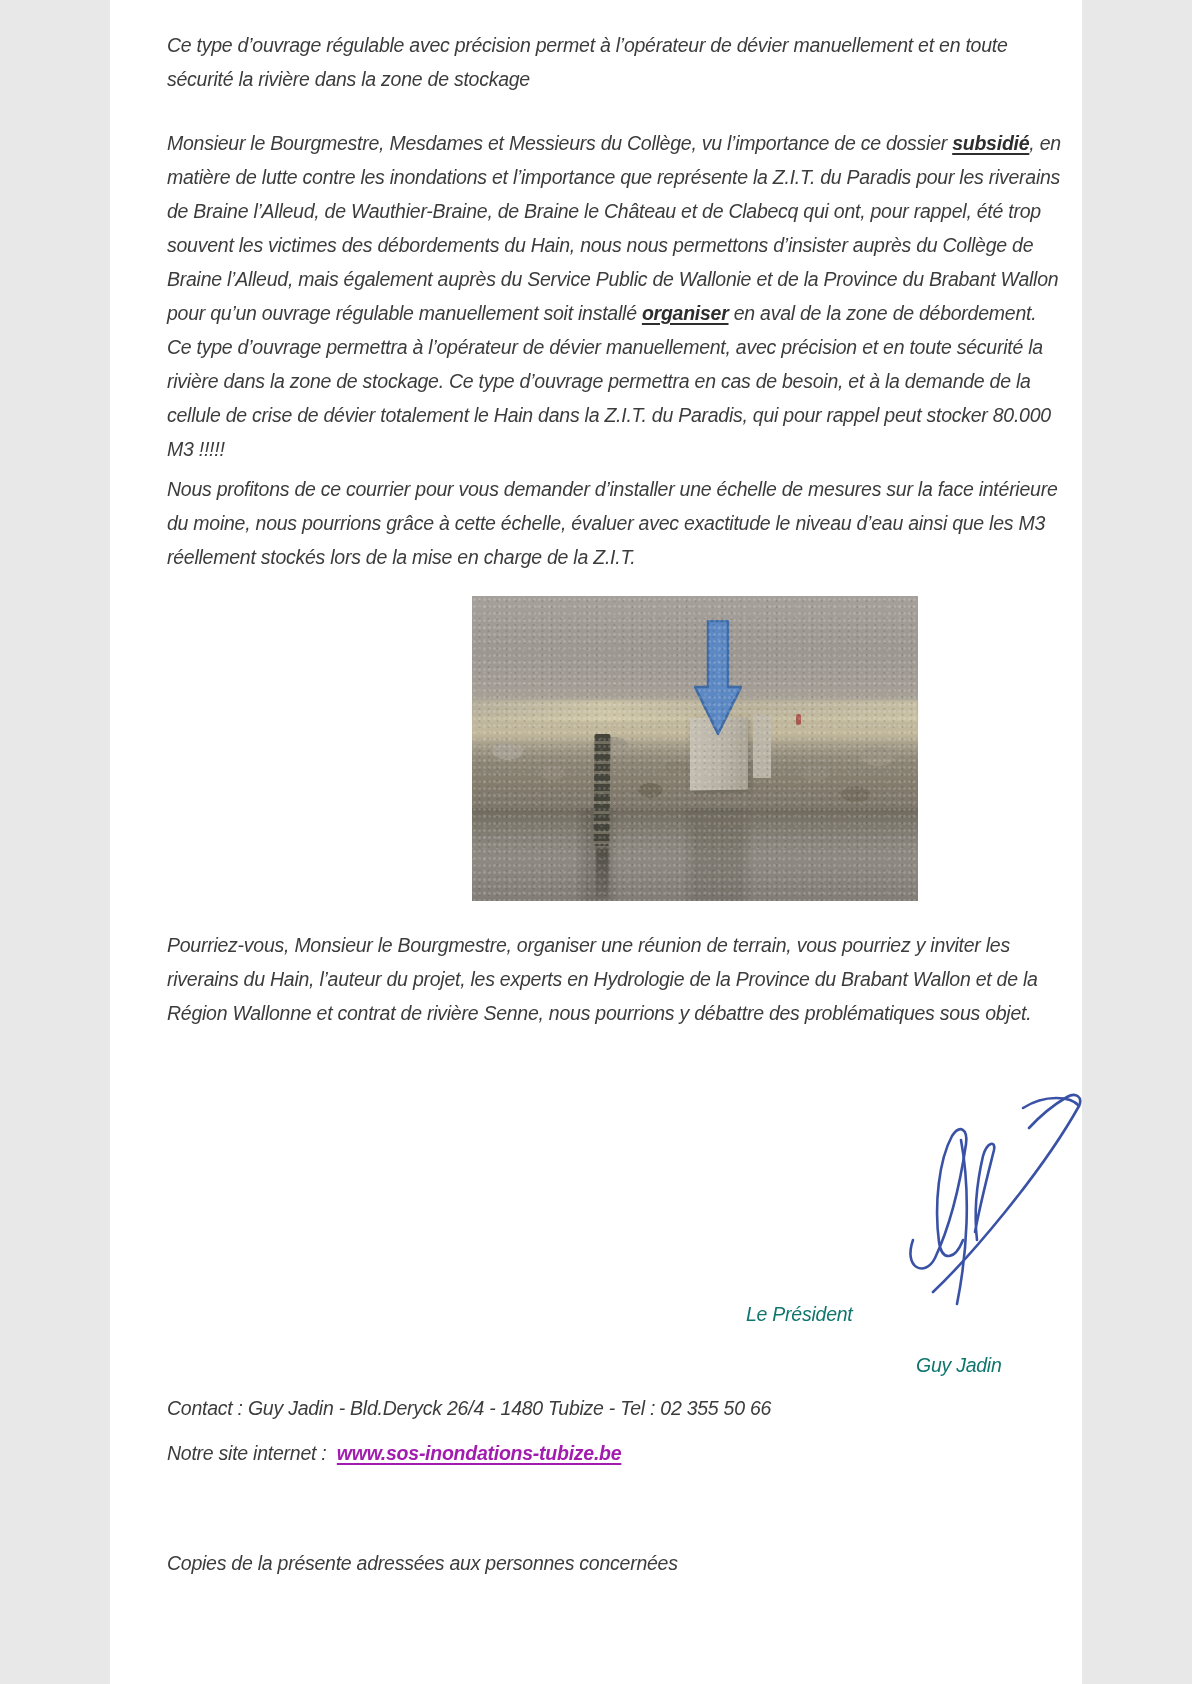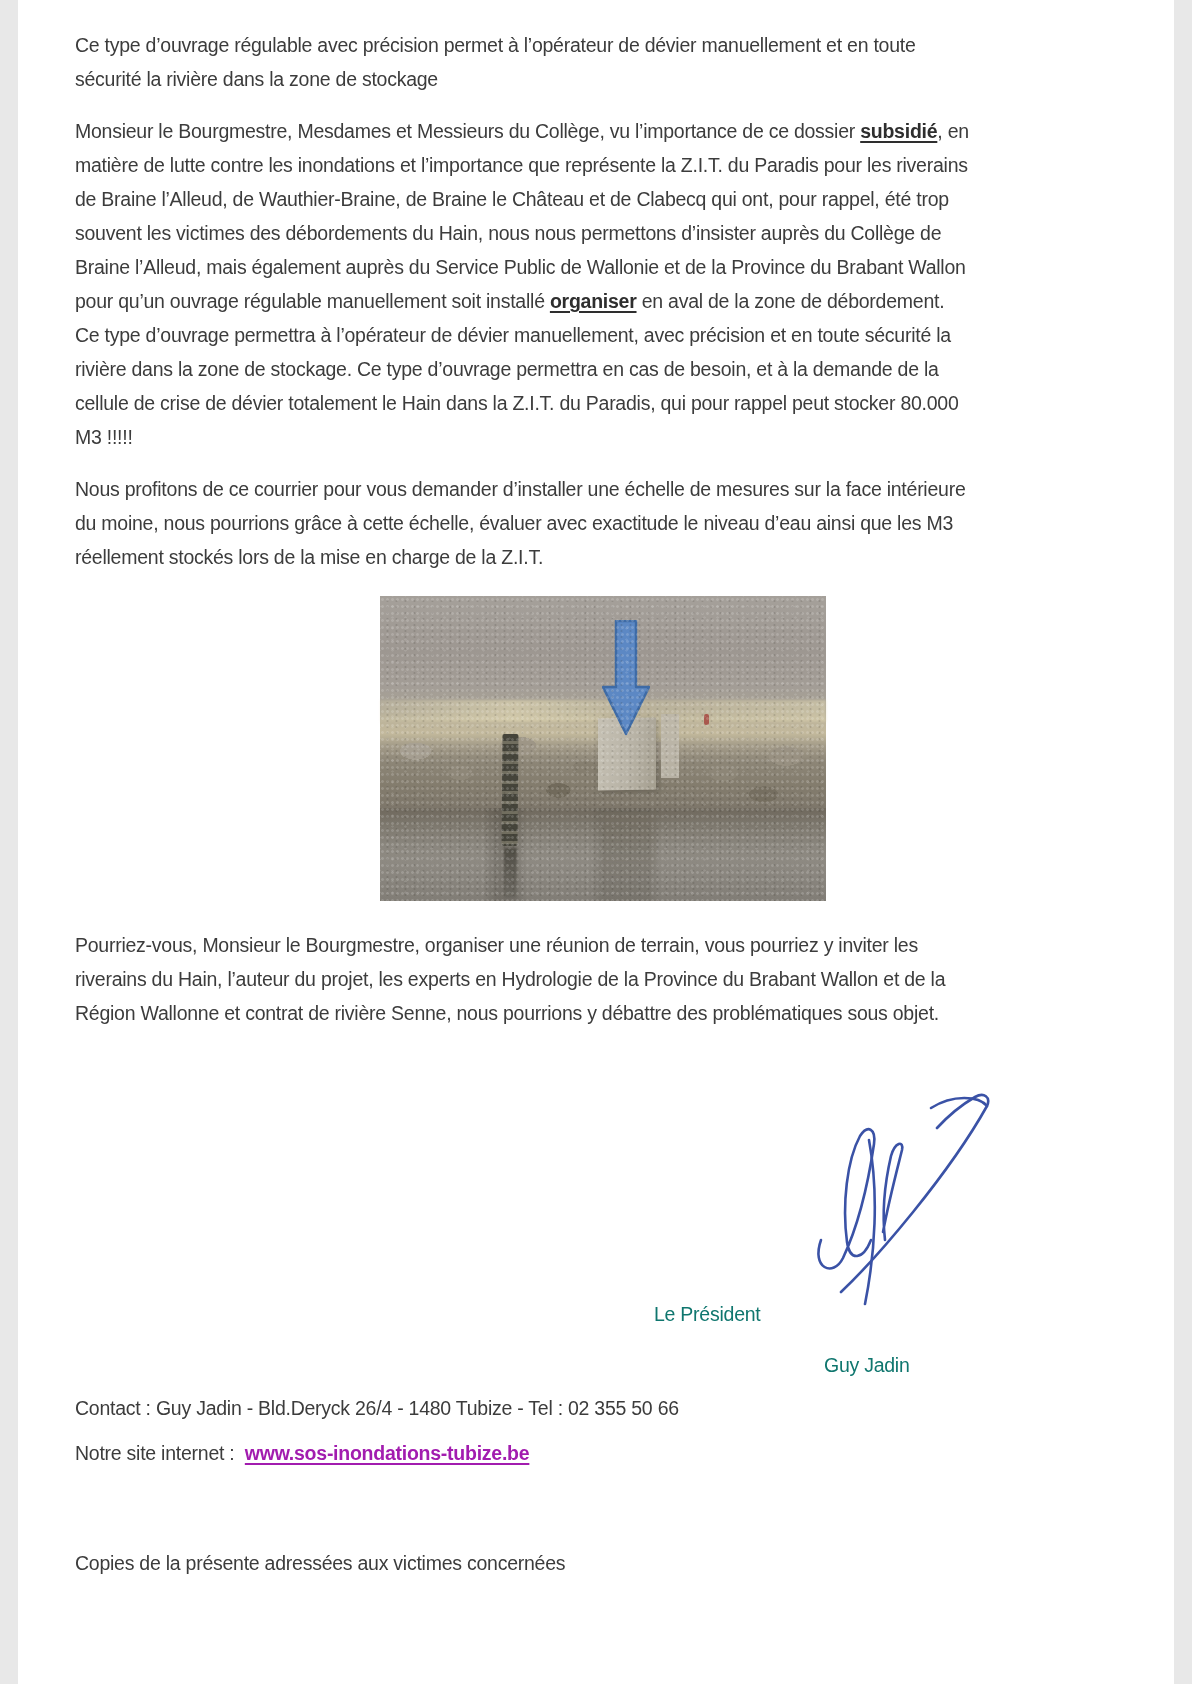--- a/index.html
+++ b/index.html
@@ -1,24 +1,25 @@
 <!DOCTYPE html>
 <html><head>
 <meta charset="utf-8">
 <style>
   html, body { margin: 0; padding: 0; background: #e8e8e8; }
   .page {
     position: relative;
-    width: 1156px;
+    width: 972px;
     height: 1684px;
     margin: 0 auto;
     background: #ffffff;
     font-family: "Liberation Sans", "DejaVu Sans", sans-serif;
     color: #3c3c3c;
     overflow: hidden;
+    font-style: italic;
   }
   .para {
     position: absolute;
     left: 57px;
     width: 1000px;
     font-size: 19.5px;
     line-height: 34px;
     letter-spacing: -0.25px;
     white-space: pre-wrap;
     margin: 0;
@@ -147,21 +148,21 @@
   .copies-line { top: 1546px; }
 </style>
 </head>
 <body>
 
 <div class="page">
 
   <p class="para" style="top:28px">Ce type d’ouvrage régulable avec précision permet à l’opérateur de dévier manuellement et en toute
 sécurité la rivière dans la zone de stockage</p>
 
-  <p class="para" style="top:114px"><span>Monsieur le Bourgmestre, Mesdames et Messieurs du Collège, vu l’importance de ce dossier </span><span class="bu">subsidié</span><span>, en
+  <p class="para" style="top:126px"><span>Monsieur le Bourgmestre, Mesdames et Messieurs du Collège, vu l’importance de ce dossier </span><span class="bu">subsidié</span><span>, en
 matière de lutte contre les inondations et l’importance que représente la Z.I.T. du Paradis pour les riverains
 de Braine l’Alleud, de Wauthier-Braine, de Braine le Château et de Clabecq qui ont, pour rappel, été trop
 souvent les victimes des débordements du Hain, nous nous permettons d’insister auprès du Collège de
 Braine l’Alleud, mais également auprès du Service Public de Wallonie et de la Province du Brabant Wallon
 pour qu’un ouvrage régulable manuellement soit installé </span><span class="bu">organiser</span><span> en aval de la zone de débordement.
 Ce type d’ouvrage permettra à l’opérateur de dévier manuellement, avec précision et en toute sécurité la
 rivière dans la zone de stockage. Ce type d’ouvrage permettra en cas de besoin, et à la demande de la
 cellule de crise de dévier totalement le Hain dans la Z.I.T. du Paradis, qui pour rappel peut stocker 80.000
 M3 !!!!!</span></p>
 
@@ -199,15 +200,15 @@
       <path d="M 204,24 C 196,14 170,12 148,26"></path>
     </g>
   </svg>
   <span class="sig-label president-label">Le Président</span>
   <span class="sig-label president-name">Guy Jadin</span>
 
   <p class="para contact-line">Contact : Guy Jadin - Bld.Deryck 26/4 - 1480 Tubize - Tel : 02 355 50 66</p>
 
   <p class="para website-line"><span>Notre site internet :  </span><a class="site-link">www.sos-inondations-tubize.be</a></p>
 
-  <p class="para copies-line">Copies de la présente adressées aux victimes concernées</p>
+  <p class="para copies-line">Copies de la présente adressées aux personnes concernées</p>
 
 </div>
 
 </body></html>

